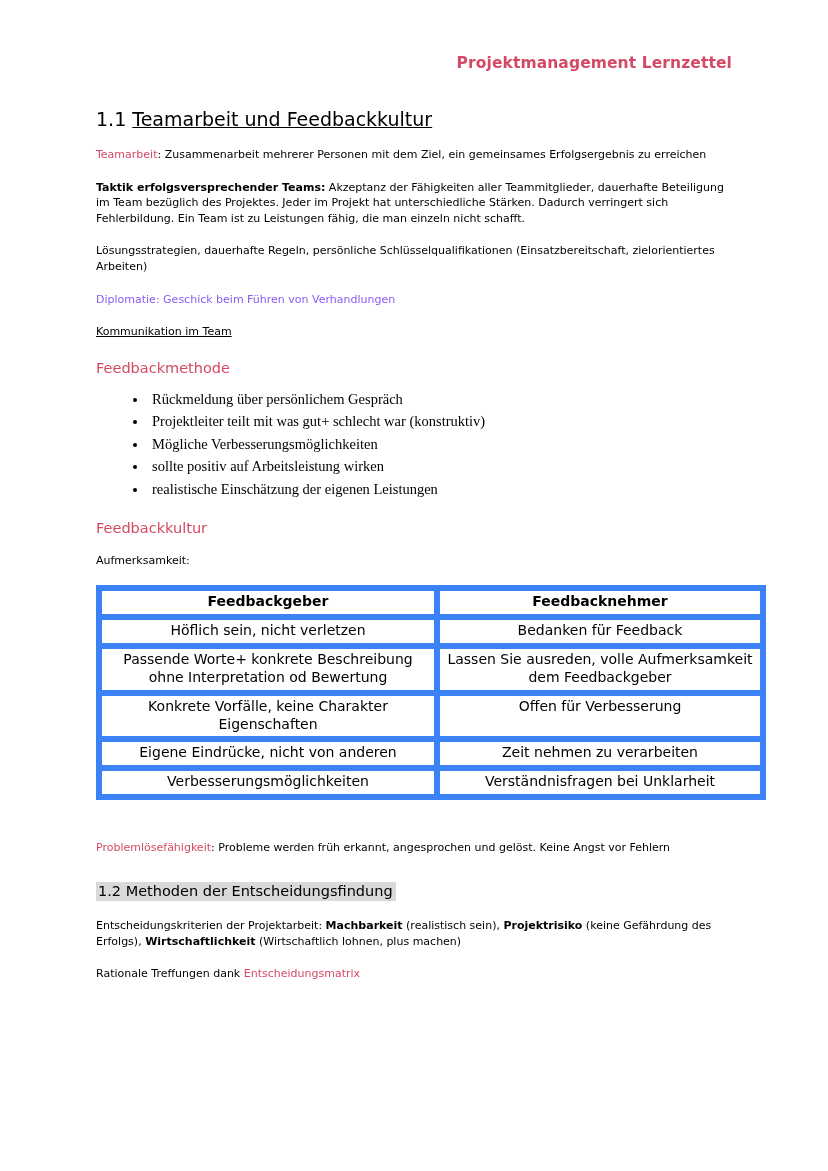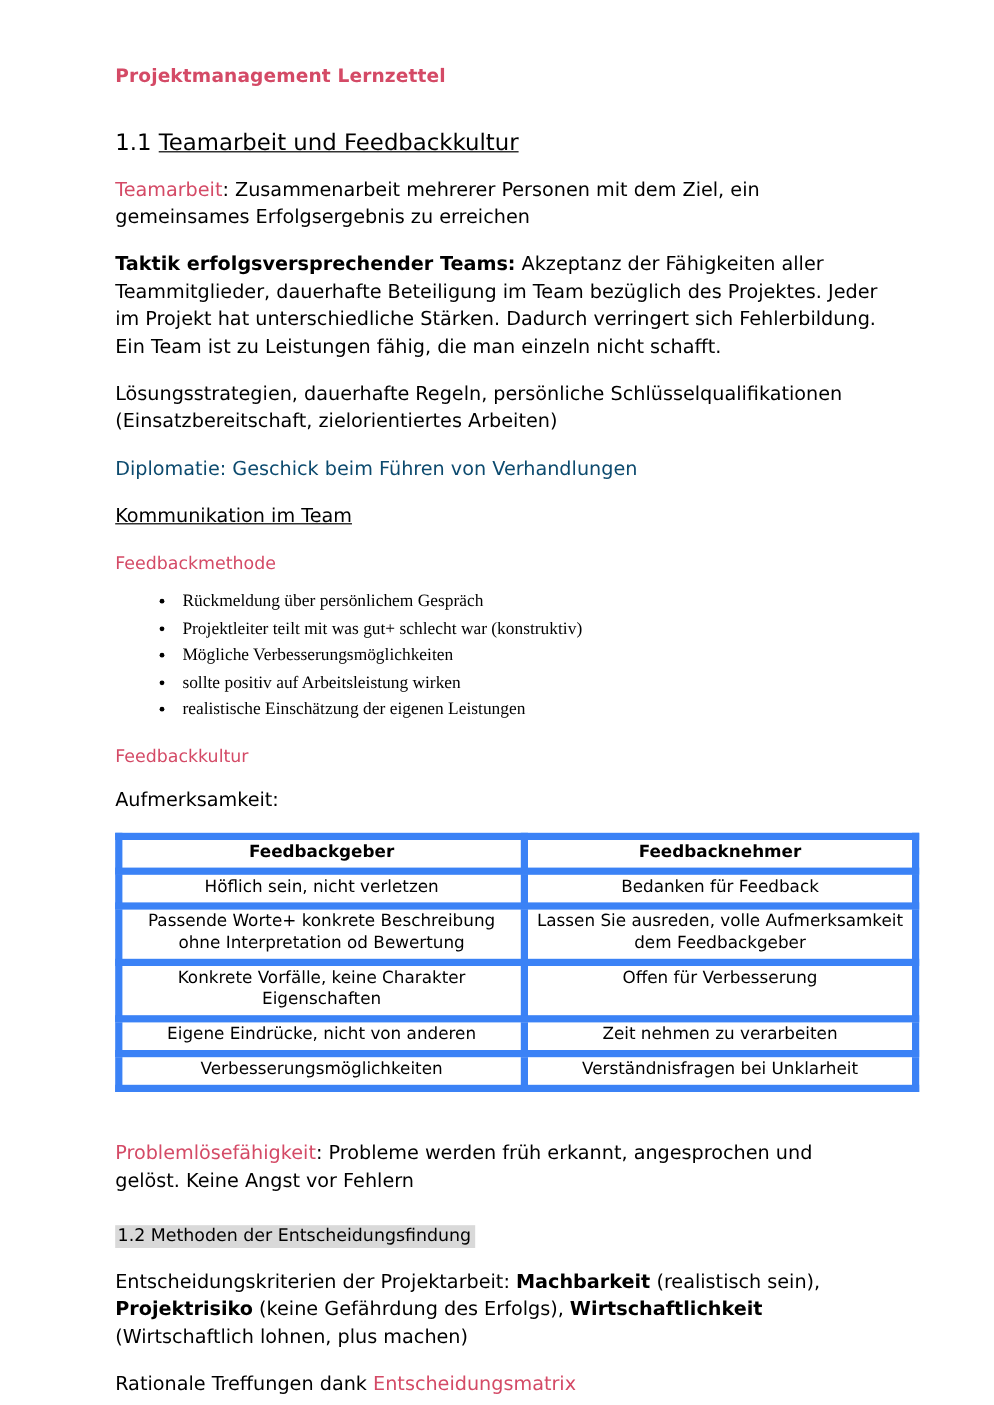--- a/index.html
+++ b/index.html
@@ -14,47 +14,47 @@
     color: #000000;
     position: relative;
     overflow: hidden;
   }
   .page {
     padding: 40px 96px 0 96px;
     box-sizing: border-box;
     width: 828px;
   }
   .doc-title {
-    text-align: left;
+    text-align: right;
     color: #d44a66;
     font-weight: bold;
     font-size: 15.5px;
     margin: 14px 0 0 0;
     letter-spacing: 0.1px;
   }
   .section-heading {
     font-size: 19px;
     margin: 36px 0 0 0;
   }
   .section-heading .num {
     text-decoration: none;
   }
   .section-heading .ttl {
     text-decoration: underline;
   }
   .para {
-    font-size: 16px;
+    font-size: 11px;
     line-height: 1.42;
     margin: 17px 0 0 0;
   }
   .pink {
     color: #d44a66;
   }
   .blue {
-    color: #0c4a6e;
+    color: #8b5cf6;
   }
   .bold {
     font-weight: bold;
   }
   .underline {
     text-decoration: underline;
   }
   .sub-pink {
     color: #d44a66;
     font-size: 14.5px;

